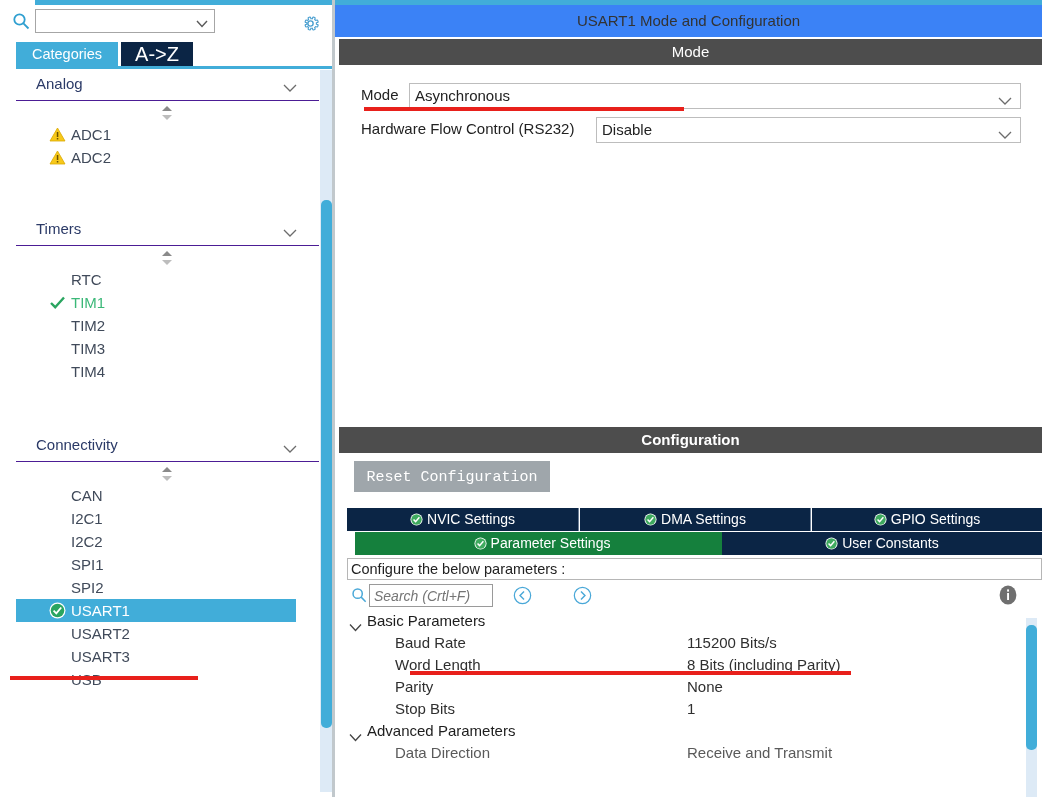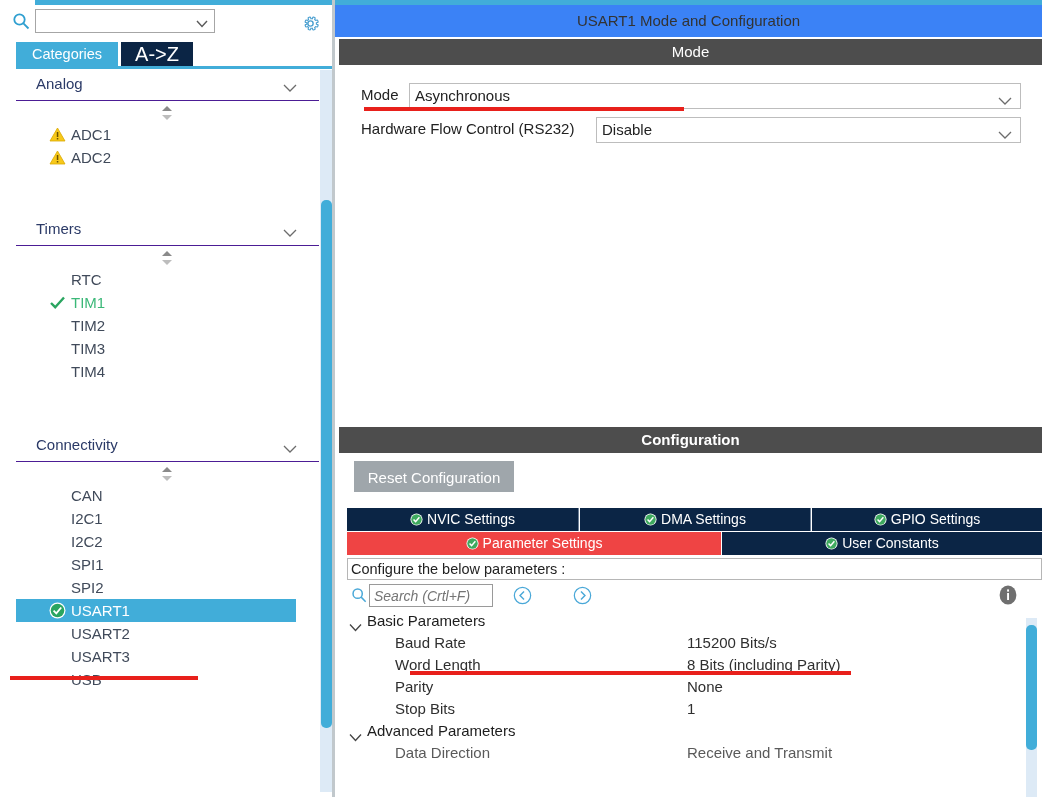--- a/index.html
+++ b/index.html
@@ -213,49 +213,49 @@
     width: 14px; height: 10px;
   }
 
   .config-area {
     position: absolute; left: 4px; top: 453px;
     width: 703px; height: 344px;
     background: #ffffff;
   }
   .reset-btn {
     position: absolute; left: 15px; top: 8px;
-    width: 160px; height: 31px;
+    width: 196px; height: 31px;
     background: #9fa6ab;
     color: #ffffff;
     font-size: 15px;
     text-align: center;
     line-height: 31px;
     border: none;
-    font-family: Liberation Sans, sans-serif;
+    font-family: Liberation Mono, monospace;
   }
 
   .tab-row {
     position: absolute; left: 8px;
     height: 23px;
   }
   #tab-row-1 { top: 55px; width: 695px; }
   #tab-row-2 { top: 79px; width: 695px; }
   .cfg-tab {
     position: absolute; top: 0;
     height: 23px;
     background: #0b2545;
     color: #ffffff;
     font-size: 14px;
     text-align: center;
     line-height: 23px;
     box-sizing: border-box;
     border-right: 1px solid #6d7f96;
     white-space: nowrap;
   }
-  .cfg-tab.active { background: #ef4444; }
+  .cfg-tab.active { background: #15803d; margin-left: 8px; }
   .cfg-tab .chk {
     display: inline-block;
     vertical-align: -2px;
     margin-right: 4px;
   }
 
   .hint-box {
     position: absolute; left: 8px; top: 105px;
     width: 695px; height: 22px;
     border: 1px solid #b6b6b6;

